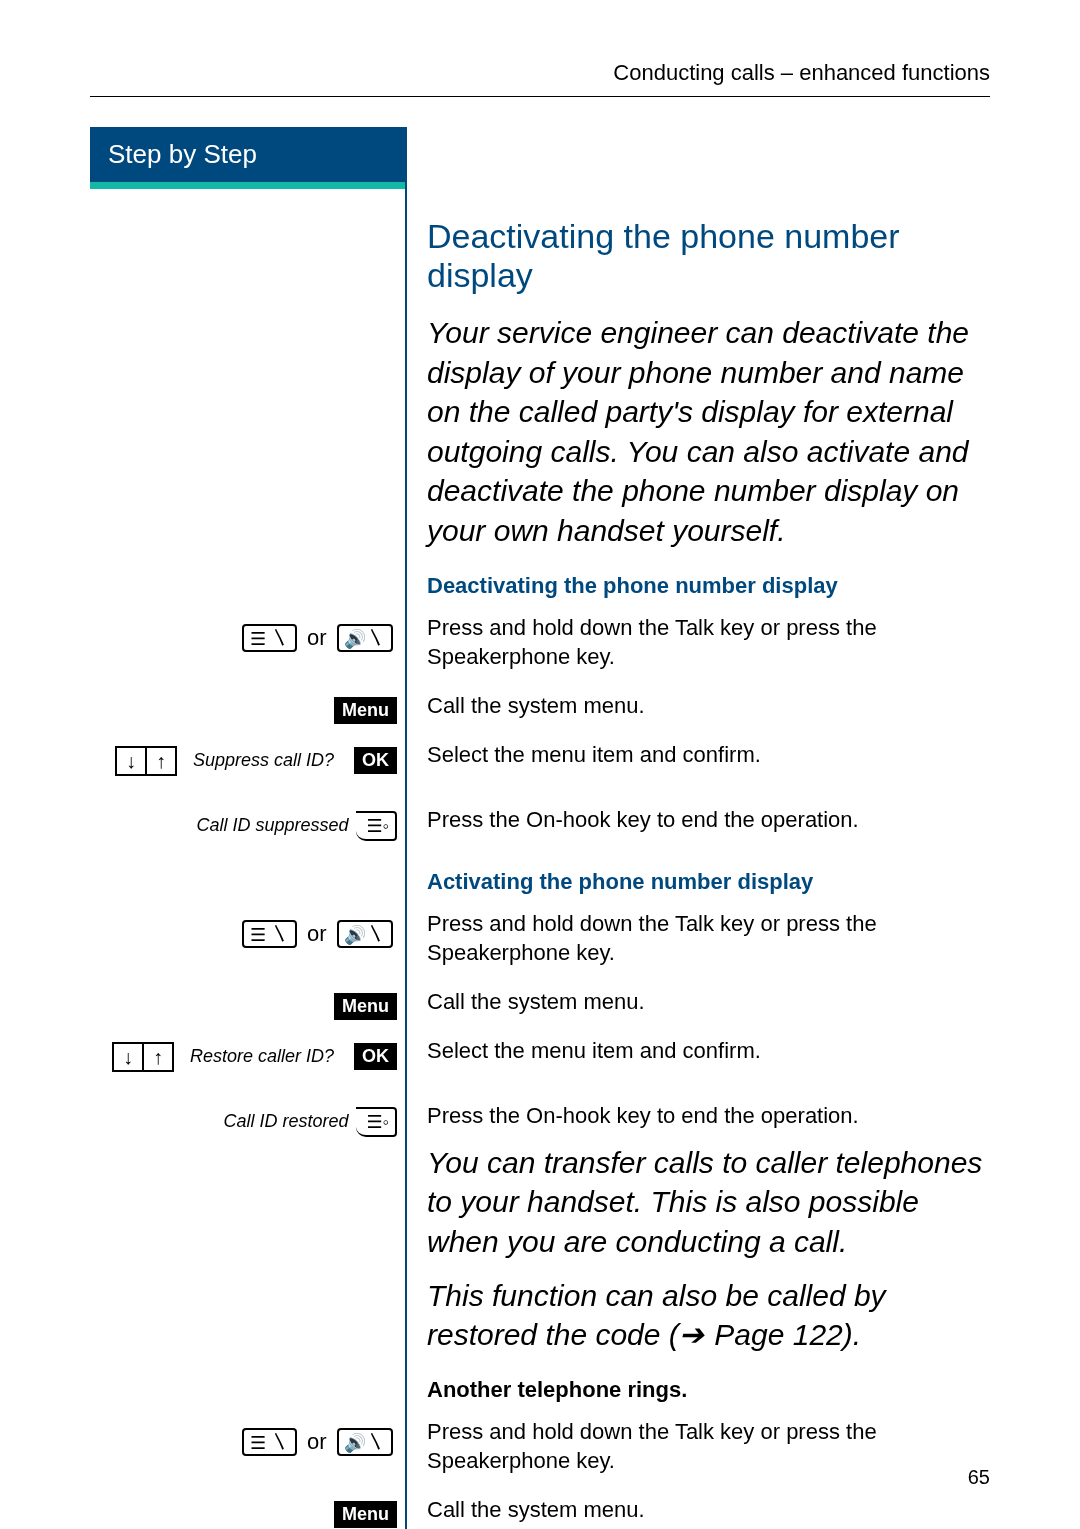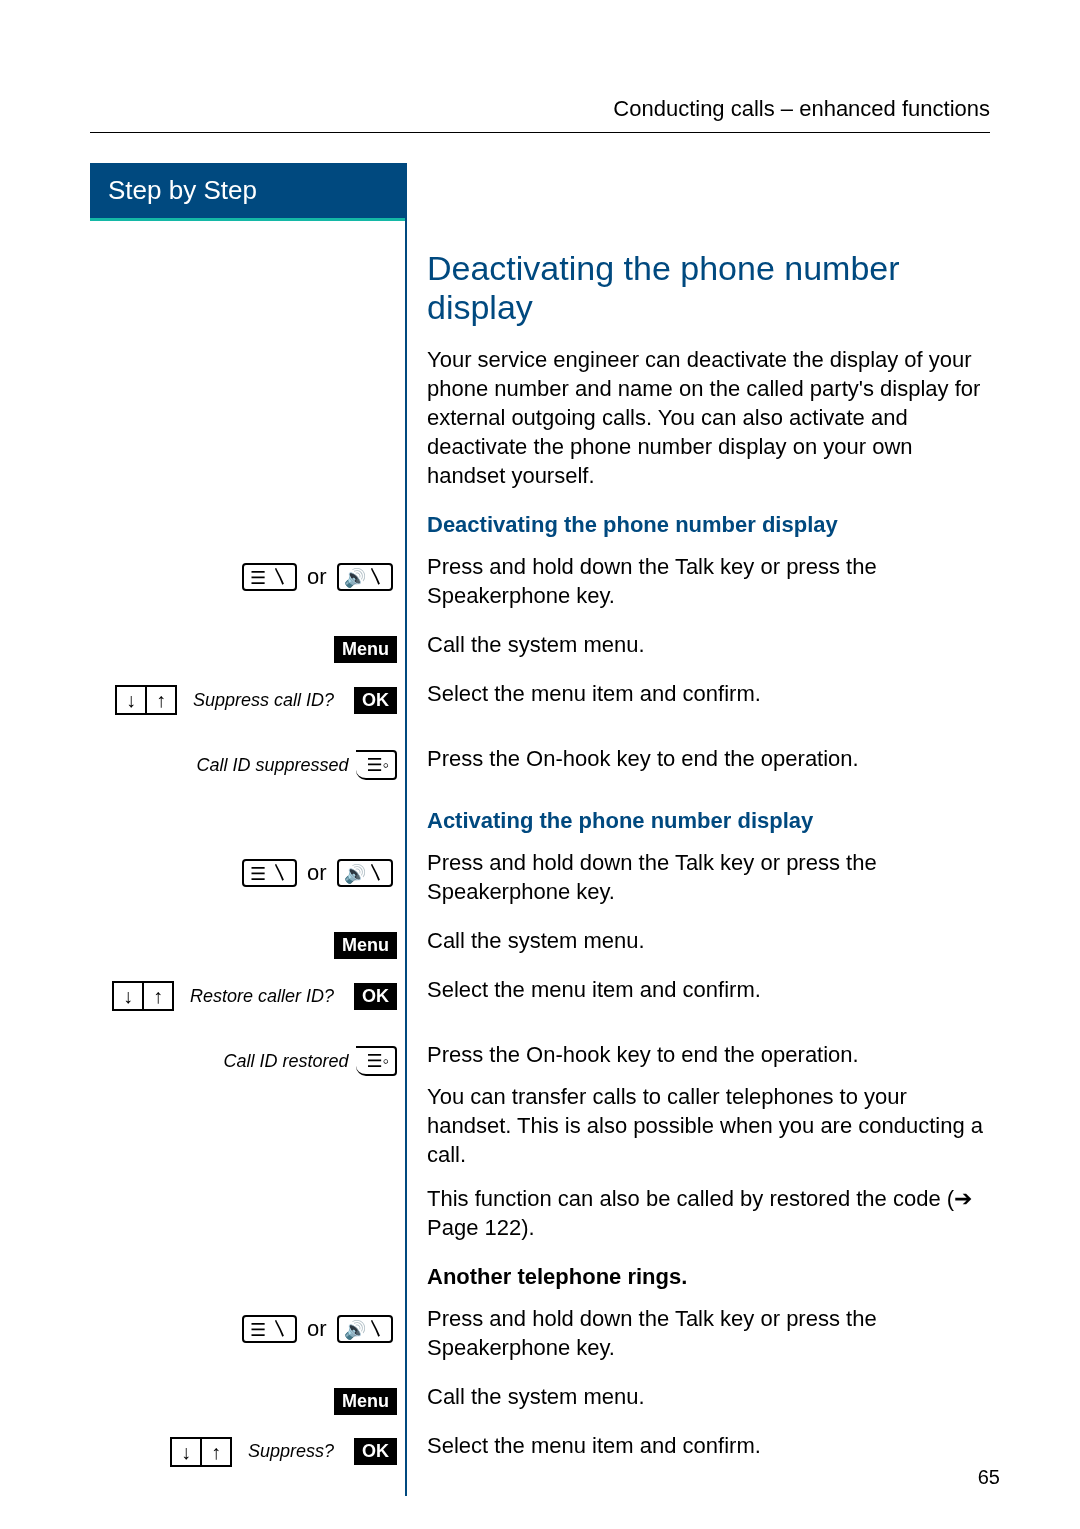--- a/index.html
+++ b/index.html
@@ -7,39 +7,39 @@
     padding: 0;
     background: #fff;
     font-family: Arial, Helvetica, sans-serif;
     color: #000;
   }
   .page {
     width: 1080px;
     height: 1529px;
     position: relative;
     box-sizing: border-box;
-    padding: 96px 90px 40px 90px;
+    padding: 60px 90px 40px 90px;
   }
   .header-right {
     text-align: right;
     font-size: 22px;
     color: #000;
     border-bottom: 1.5px solid #000;
     padding-bottom: 10px;
   }
   .content {
     display: flex;
     margin-top: 30px;
   }
   .step-banner {
     background: #00497f;
     color: #fff;
     font-size: 26px;
     padding: 12px 18px;
-    border-bottom: 3px solid #14b8a6;
+    border-bottom: 7px solid #14b8a6;
   }
   .left-row {
     display: flex;
     align-items: center;
     justify-content: flex-end;
     padding: 6px 8px 6px 0;
     min-height: 36px;
     box-sizing: border-box;
   }
   .left-row.tall { min-height: 50px; }
@@ -100,23 +100,24 @@
     padding: 2px 6px 2px 10px;
     font-size: 18px;
   }
   h1.section {
     color: #00497f;
     font-weight: normal;
     font-size: 34px;
     margin: 28px 0 18px 0;
   }
   .para {
-    font-size: 22px;
+    font-size: 30px;
     line-height: 1.32;
     margin-bottom: 14px;
+    font-style: italic;
   }
   h3.sub {
     color: #00497f;
     font-weight: bold;
     font-size: 22px;
     margin: 22px 0 14px 0;
   }
   h3.sub-black {
     color: #000;
     font-weight: bold;
@@ -124,21 +125,21 @@
     margin: 22px 0 14px 0;
   }
   .instr {
     font-size: 22px;
     line-height: 1.32;
     margin-bottom: 6px;
   }
   .page-num {
     position: absolute;
     bottom: 40px;
-    right: 80px;
+    right: 90px;
     font-size: 20px;
   }
   .arrow-right::before {
     content: "\2794";
     margin-right: 2px;
   }
   
   .align-block { display:flex; }
   .align-left { width:315px; flex-shrink:0; border-right:2px solid #00497f; }
   .align-right { flex:1; padding-left:20px; }

